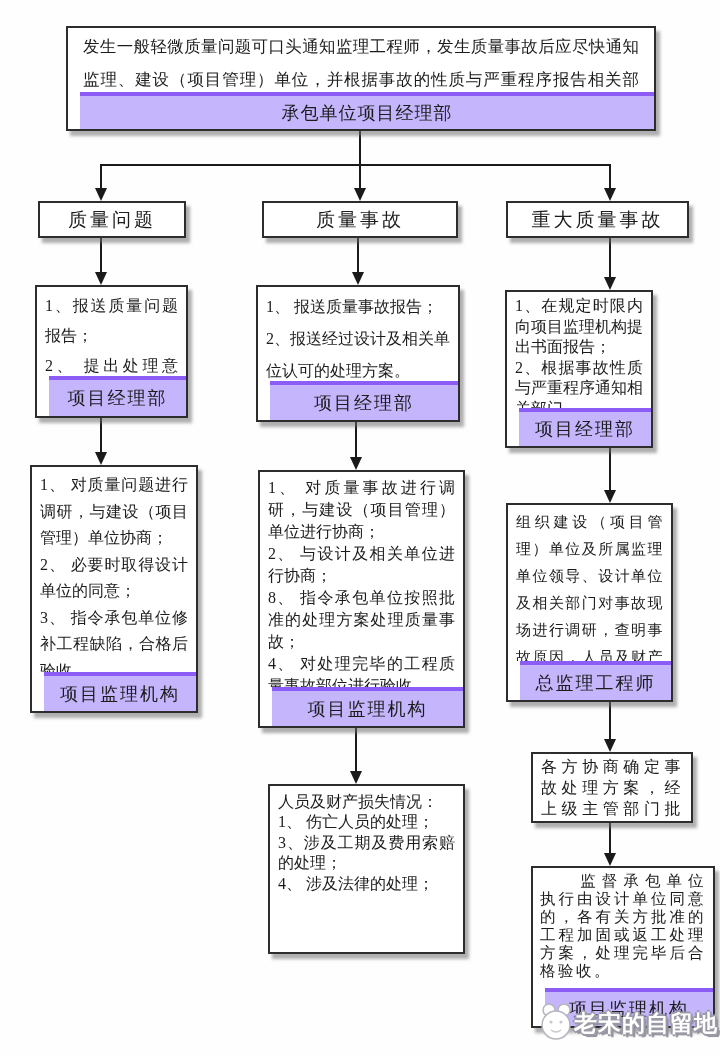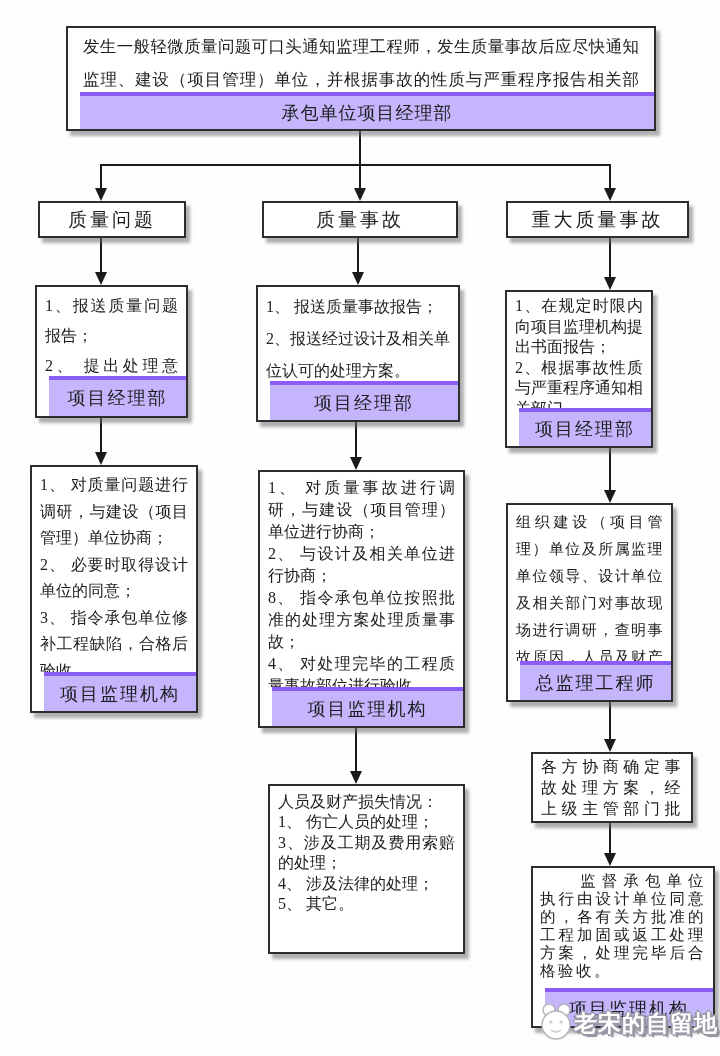--- a/index.html
+++ b/index.html
@@ -157,21 +157,20 @@
     </div>
     <div class="role">项目监理机构</div>
   </div>
 
   <div class="node" id="c2b3">
     <div class="body">
       <div class="ln">人员及财产损失情况：</div>
       <div class="ln">1、 伤亡人员的处理；</div>
       <div class="ln">3、涉及工期及费用索赔的处理；</div>
       <div class="ln">4、 涉及法律的处理；</div>
-      <div class="ln">5、 其它。</div>
     </div>
   </div>
 
   <div class="node" id="c3b1">
     <div class="body">
       <div class="ln">1、在规定时限内向项目监理机构提出书面报告；</div>
       <div class="ln">2、根据事故性质与严重程序通知相关部门。</div>
     </div>
     <div class="role">项目经理部</div>
   </div>

